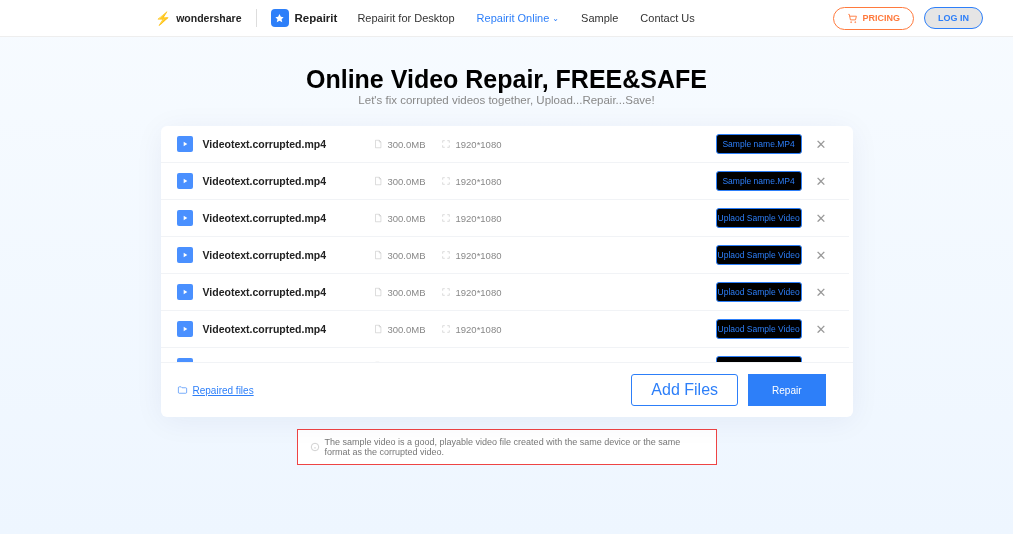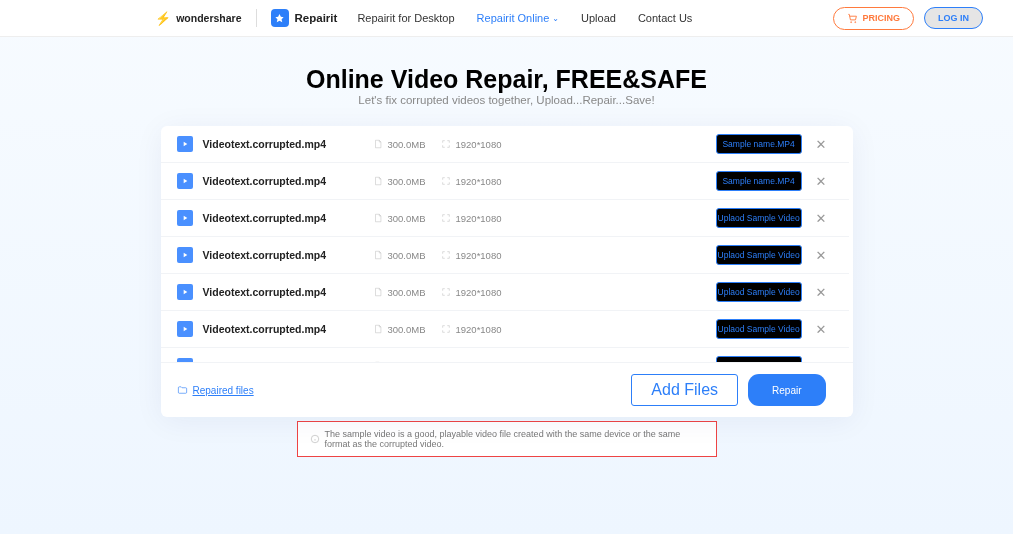--- a/index.html
+++ b/index.html
@@ -39,22 +39,22 @@
     .meta-dim { width: 90px; }
     .meta svg { width:10px;height:10px;stroke:#bbb;fill:none;stroke-width:1.2; }
     .row-right { margin-left: auto; display: flex; align-items: center; gap: 12px; }
     .sample-btn { border: 1px solid #2d7ff9; color: #2d7ff9; font-size: 8.5px; padding: 4px 0; border-radius: 3px; cursor: pointer; background: #000000; width: 86px; text-align: center; }
     .close-x { color: #999; font-size: 13px; cursor: pointer; font-weight: 300; padding: 0 2px; }
     .panel-footer { display: flex; align-items: center; padding: 11px 27px 11px 16px; border-top: 1px solid #f1f3f6; }
     .repaired-link { display: flex; align-items: center; gap: 5px; color: #2d7ff9; font-size: 10px; text-decoration: underline; cursor: pointer; }
     .repaired-link svg { width: 11px; height: 11px; stroke: #2d7ff9; fill: none; stroke-width: 1.4; }
     .footer-right { margin-left: auto; display: flex; gap: 10px; }
     .btn-add { border: 1px solid #2d7ff9; color: #2d7ff9; background: #fff; padding: 6px 19px; border-radius: 3px; font-size: 16px; cursor: pointer; }
-    .btn-repair { background: #2d7ff9; color: #fff; border: none; padding: 7px 24px; border-radius: 11px; font-size: 10px; cursor: pointer; }
-    .tip-box { border: 1.5px solid #e44; width: 420px; margin: 4px auto 0; padding: 7px 12px; display: flex; align-items: center; gap: 5px; font-size: 9px; color: #777; background: #fff; }
+    .btn-repair { background: #2d7ff9; color: #fff; border: none; padding: 7px 24px; border-radius: 0; font-size: 10px; cursor: pointer; }
+    .tip-box { border: 1.5px solid #e44; width: 420px; margin: 12px auto 0; padding: 7px 12px; display: flex; align-items: center; gap: 5px; font-size: 9px; color: #777; background: #fff; }
     .tip-box svg { width:10px;height:10px;stroke:#aaa;fill:none;stroke-width:1.3;flex-shrink:0; }
   </style>
 </head>
 <body>
 
 <div class="header">
   <div class="brand-group">
     <div class="wondershare">
       <span class="wondershare-icon">⚡</span>
       <span>wondershare</span>
@@ -68,21 +68,21 @@
       </span>
       <span>Repairit</span>
     </div>
   </div>
   <div class="nav">
     <span class="nav-item">Repairit for Desktop</span>
     <span class="nav-item active">
       <span>Repairit Online</span>
       <span class="chevron">⌄</span>
     </span>
-    <span class="nav-item">Upload</span>
+    <span class="nav-item">Sample</span>
     <span class="nav-item">Contact Us</span>
   </div>
   <div class="header-right">
     <div class="btn btn-pricing">
       <svg width="11" height="11" viewBox="0 0 24 24" fill="none" stroke="#ff7a3d" stroke-width="2">
           <circle cx="9" cy="20" r="1"></circle>
           <circle cx="18" cy="20" r="1"></circle>
           <path d="M3 3h2l2.5 12h11l2-8H6"></path>
         </svg>
       <span>PRICING</span>

